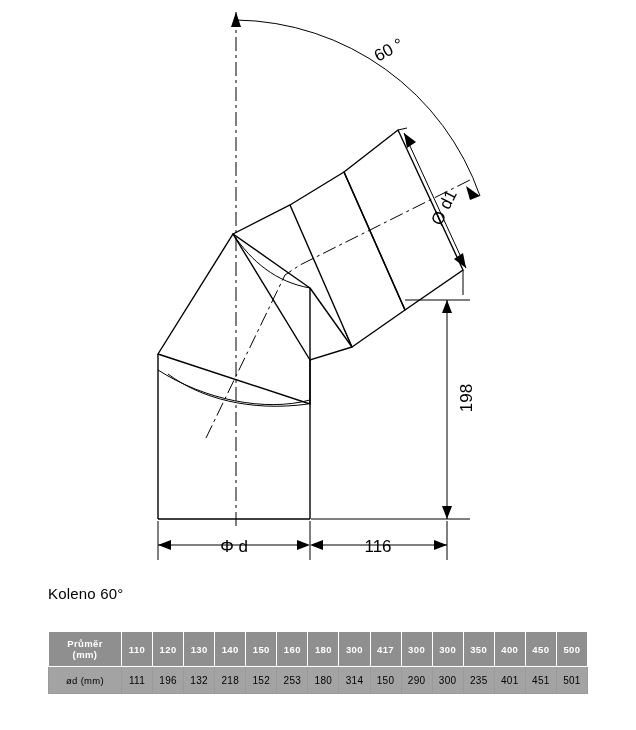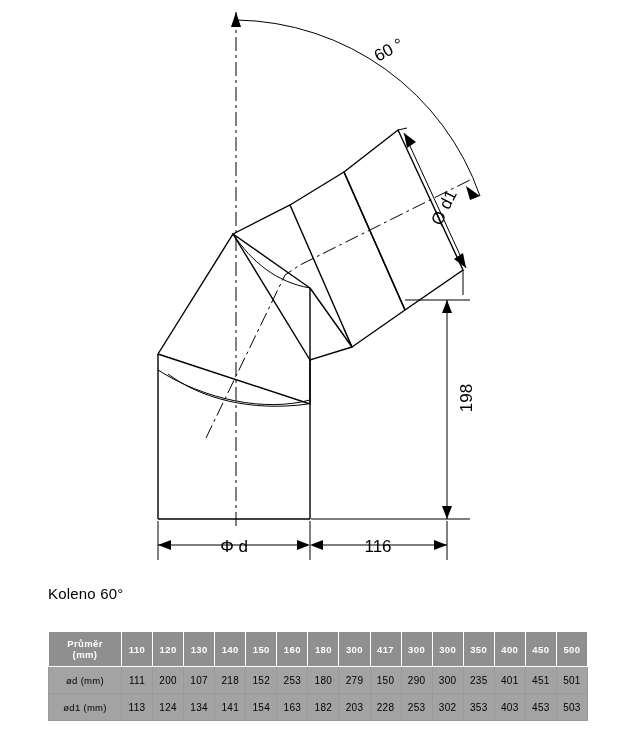--- a/index.html
+++ b/index.html
@@ -191,50 +191,32 @@
           <th>350</th>
           <th>400</th>
           <th>450</th>
           <th>500</th>
         </tr>
       </thead>
       <tbody>
         <tr>
           <td class="firstcol">ød (mm)</td>
           <td>111</td>
-          <td>200</td>
-          <td>107</td>
+          <td>196</td>
+          <td>132</td>
           <td>218</td>
           <td>152</td>
           <td>253</td>
           <td>180</td>
-          <td>279</td>
+          <td>314</td>
           <td>150</td>
           <td>290</td>
           <td>300</td>
           <td>235</td>
           <td>401</td>
           <td>451</td>
           <td>501</td>
         </tr>
-        <tr>
-          <td class="firstcol">ød1 (mm)</td>
-          <td>113</td>
-          <td>124</td>
-          <td>134</td>
-          <td>141</td>
-          <td>154</td>
-          <td>163</td>
-          <td>182</td>
-          <td>203</td>
-          <td>228</td>
-          <td>253</td>
-          <td>302</td>
-          <td>353</td>
-          <td>403</td>
-          <td>453</td>
-          <td>503</td>
-        </tr>
       </tbody>
     </table>
   </div>
 
 </div>
 
 </body></html>

